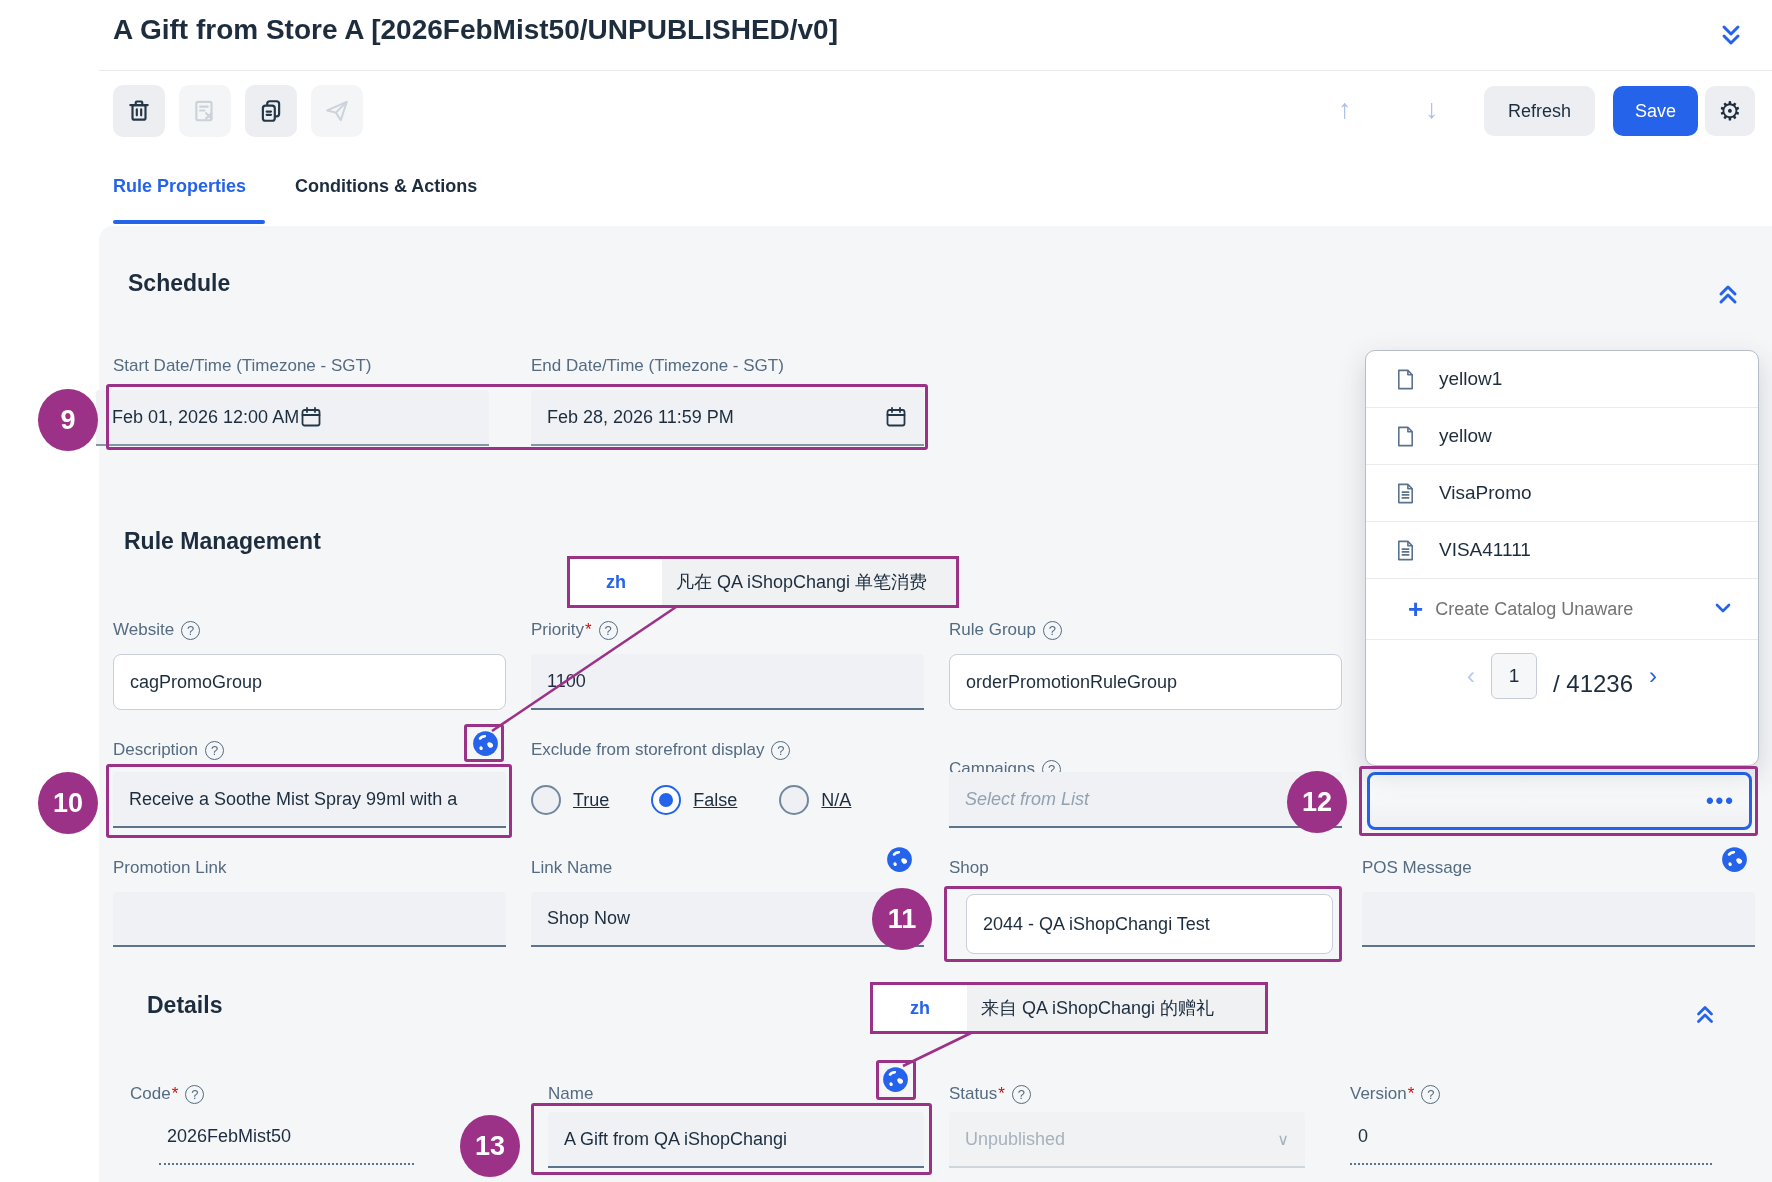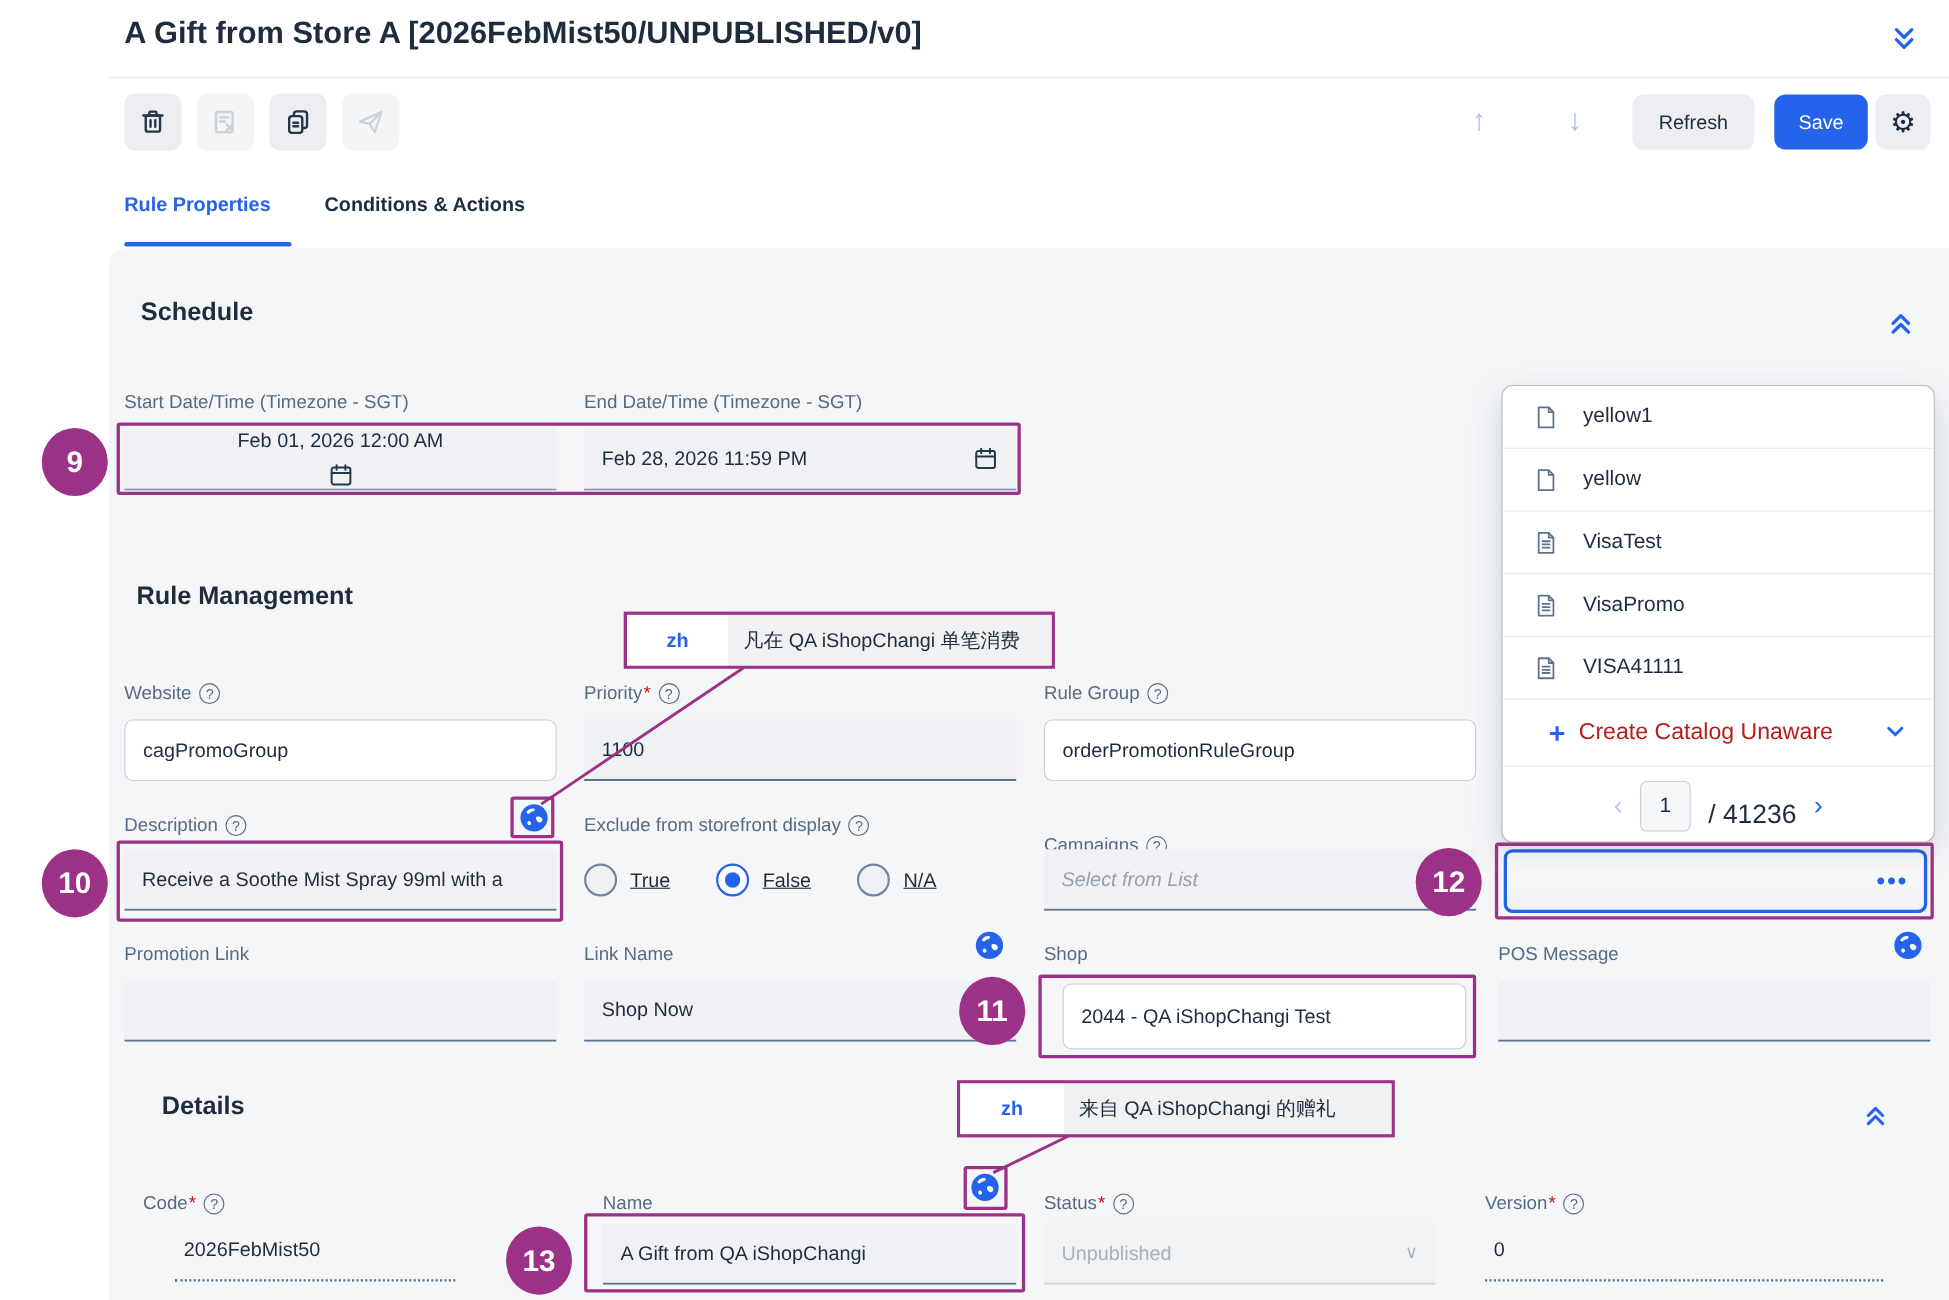--- a/index.html
+++ b/index.html
@@ -52,21 +52,21 @@
   
   .zh-tip{display:flex;border:3px solid #9c3287;box-sizing:border-box;z-index:40;background:#fff;}
   .zh-cell{background:#ffffff;display:flex;align-items:center;justify-content:center;font-size:18px;font-weight:700;color:#2563eb;flex:0 0 auto;}
   .zh-text{background:#eff1f3;display:flex;align-items:center;padding:0 14px;font-size:18px;color:#1d2d3e;white-space:nowrap;overflow:hidden;flex:1 1 auto;}
   
   .dropdown{background:#fff;border:1px solid #b7bdc7;border-radius:10px;box-shadow:0 10px 28px rgba(34,54,73,.18);z-index:50;overflow:hidden;}
   .dd-row{height:56px;display:flex;align-items:center;gap:22px;padding:0 0 0 28px;border-bottom:1px solid #e8eaed;cursor:pointer;}
   .dd-label{font-size:19px;color:#1d2d3e;}
   .dd-create{height:60px;display:flex;align-items:center;border-bottom:1px solid #e8eaed;cursor:pointer;padding-left:42px;position:relative;}
   .dd-create .plus{color:#2563eb;font-size:26px;font-weight:700;margin-right:12px;line-height:1;}
-  .dd-create .create-label{color:#b91c1c;font-size:21px;}
+  .dd-create .create-label{color:#737373;font-size:18px;}
   .dd-pager{height:71px;display:flex;align-items:center;justify-content:center;gap:16px;}
   .pg-box{width:46px;height:46px;border:1px solid #c6cdd6;background:#f6f7f9;border-radius:6px;display:flex;align-items:center;justify-content:center;font-size:19px;color:#1d2d3e;box-sizing:border-box;}
   .pg-prev{color:#b9c9ec;font-size:24px;cursor:default;}
   .pg-next{color:#2563eb;font-size:24px;cursor:pointer;}
   .pg-total{font-size:24px;color:#1d2d3e;margin-top:16px;}
   .blue-input{box-sizing:border-box;border:3px solid #2563eb;border-radius:8px;background:linear-gradient(#ffffff,#eef0f3);display:flex;align-items:center;justify-content:flex-end;padding:0 14px;}
   .dots{color:#2563eb;font-size:22px;font-weight:700;letter-spacing:2px;line-height:1;}
   .globe-wrap{width:27px;height:27px;}
   svg{display:block;}
   .status-select{background:#f0f2f4;border-radius:4px 4px 0 0;border-bottom:2px solid #cfd6dd;color:#a7b2bd;display:flex;align-items:center;justify-content:space-between;padding:0 16px;font-size:18px;box-sizing:border-box;}
@@ -142,21 +142,21 @@
 <div class="abs" style="left:1714px;top:281px;cursor:pointer;">
   <svg width="28" height="28" viewBox="0 0 28 28">
       <polyline points="7,13 14,6 21,13" fill="none" stroke="#2563eb" stroke-width="3" stroke-linecap="round" stroke-linejoin="round"></polyline>
       <polyline points="7,21 14,14 21,21" fill="none" stroke="#2563eb" stroke-width="3" stroke-linecap="round" stroke-linejoin="round"></polyline>
     </svg>
 </div>
 
 <div class="abs field-label" style="left:113px;top:356px;">Start Date/Time (Timezone - SGT)</div>
 <div class="abs field-label" style="left:531px;top:356px;">End Date/Time (Timezone - SGT)</div>
 
-<div class="abs inp inp-gray-lite" style="left:113px;top:390px;width:393px;height:56px;justify-content:space-between;flex-direction:column;">
+<div class="abs inp inp-gray-lite" style="left:96px;top:390px;width:393px;height:56px;">
   <span>Feb 01, 2026 12:00 AM</span>
   <span>
       <svg width="24" height="24" viewBox="0 0 24 24" fill="none" stroke="#243747" stroke-width="1.8" stroke-linecap="round">
         <rect x="3.5" y="5" width="17" height="15.5" rx="2"></rect>
         <path d="M3.5 10h17"></path>
         <path d="M8 3v4M16 3v4"></path>
       </svg>
     </span>
 </div>
 <div class="abs inp inp-gray-lite" style="left:531px;top:390px;width:393px;height:56px;justify-content:space-between;">
@@ -327,30 +327,20 @@
     <span class="dd-label">yellow</span>
   </div>
   <div class="dd-row">
     <span>
         <svg width="23" height="23" viewBox="0 0 24 24" fill="none" stroke="#5b738b" stroke-width="1.7" stroke-linejoin="round">
           <path d="M5 2.5h9.5l4.5 4.5v14.5H5z"></path>
           <path d="M14.5 2.5V7H19"></path>
           <path d="M8 10.5h8M8 13.5h8M8 16.5h8"></path>
         </svg>
       </span>
-    <span class="dd-label">VisaTest</span>
-  </div>
-  <div class="dd-row">
-    <span>
-        <svg width="23" height="23" viewBox="0 0 24 24" fill="none" stroke="#5b738b" stroke-width="1.7" stroke-linejoin="round">
-          <path d="M5 2.5h9.5l4.5 4.5v14.5H5z"></path>
-          <path d="M14.5 2.5V7H19"></path>
-          <path d="M8 10.5h8M8 13.5h8M8 16.5h8"></path>
-        </svg>
-      </span>
     <span class="dd-label">VisaPromo</span>
   </div>
   <div class="dd-row">
     <span>
         <svg width="23" height="23" viewBox="0 0 24 24" fill="none" stroke="#5b738b" stroke-width="1.7" stroke-linejoin="round">
           <path d="M5 2.5h9.5l4.5 4.5v14.5H5z"></path>
           <path d="M14.5 2.5V7H19"></path>
           <path d="M8 10.5h8M8 13.5h8M8 16.5h8"></path>
         </svg>
       </span>

